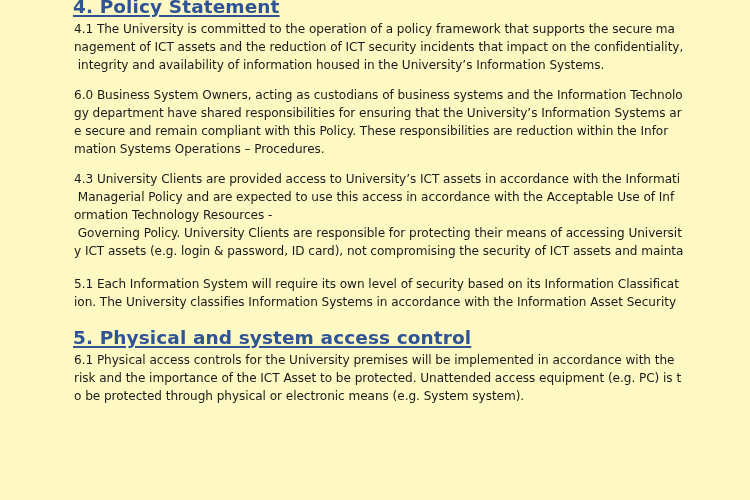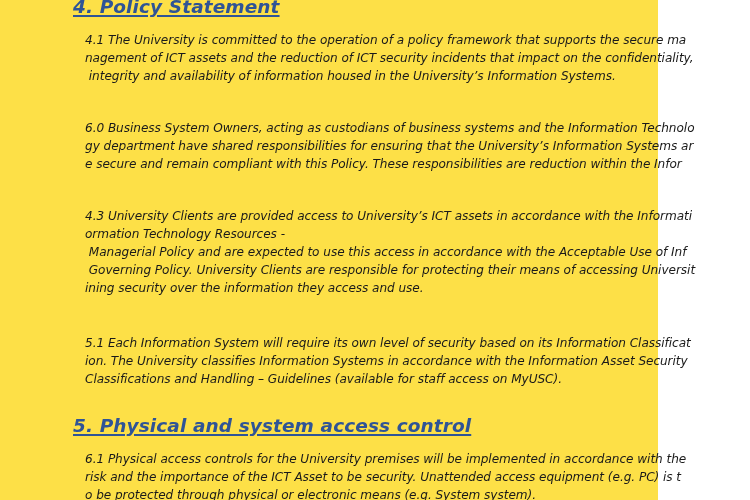--- a/index.html
+++ b/index.html
@@ -5,24 +5,23 @@
     html, body {
       margin: 0;
       padding: 0;
       background: #ffffff;
       width: 750px;
       height: 500px;
       overflow: hidden;
     }
     .page {
       position: relative;
-      width: 658px;
+      width: 750px;
       height: 500px;
-      background: #fde047;
-      font-style: italic;
+      background: #fef9c3;
     }
     .content {
       position: absolute;
       left: 73px;
       top: -6px;
       width: 600px;
       font-family: "DejaVu Sans", sans-serif;
       color: #1a1a1a;
     }
     .heading {
@@ -33,21 +32,21 @@
       text-decoration: underline;
       text-decoration-thickness: 1.5px;
       text-underline-offset: 2px;
       margin: 0;
       line-height: 25px;
       height: 25px;
       letter-spacing: 0.1px;
       white-space: nowrap;
     }
     .para {
-      margin: 12px;
+      margin: 1px;
       font-size: 12.1px;
       line-height: 18px;
       letter-spacing: -0.05px;
     }
     .line {
       display: block;
       white-space: pre;
       height: 18px;
     }
     .gap-para { height: 10px; }
@@ -64,46 +63,46 @@
       <p class="para">
         <span class="line">4.1 The University is committed to the operation of a policy framework that supports the secure ma</span>
         <span class="line">nagement of ICT assets and the reduction of ICT security incidents that impact on the confidentiality,</span>
         <span class="line"> integrity and availability of information housed in the University’s Information Systems.</span>
       </p>
       <div class="gap-para"></div>
       <p class="para">
         <span class="line">6.0 Business System Owners, acting as custodians of business systems and the Information Technolo</span>
         <span class="line">gy department have shared responsibilities for ensuring that the University’s Information Systems ar</span>
         <span class="line">e secure and remain compliant with this Policy. These responsibilities are reduction within the Infor</span>
+        <span class="line">mation Systems Operations – Procedures.</span>
       </p>
       <div class="gap-para"></div>
       <p class="para">
         <span class="line">4.3 University Clients are provided access to University’s ICT assets in accordance with the Informati</span>
+        <span class="line"> Managerial Policy and are expected to use this access in accordance with the Acceptable Use of Inf</span>
         <span class="line">ormation Technology Resources -</span>
-        <span class="line"> Managerial Policy and are expected to use this access in accordance with the Acceptable Use of Inf</span>
         <span class="line"> Governing Policy. University Clients are responsible for protecting their means of accessing Universit</span>
-        <span class="line">ining security over the information they access and use.</span>
+        <span class="line">y ICT assets (e.g. login &amp; password, ID card), not compromising the security of ICT assets and mainta</span>
       </p>
     </div>
 
     <div class="gap-section"></div>
 
     <div>
       <p class="para">
         <span class="line">5.1 Each Information System will require its own level of security based on its Information Classificat</span>
         <span class="line">ion. The University classifies Information Systems in accordance with the Information Asset Security</span>
-        <span class="line">Classifications and Handling – Guidelines (available for staff access on MyUSC).</span>
       </p>
     </div>
 
     <div class="gap-section"></div>
 
     <div>
       <h2 class="heading">5. Physical and system access control</h2>
       <p class="para">
         <span class="line">6.1 Physical access controls for the University premises will be implemented in accordance with the</span>
-        <span class="line">risk and the importance of the ICT Asset to be security. Unattended access equipment (e.g. PC) is t</span>
+        <span class="line">risk and the importance of the ICT Asset to be protected. Unattended access equipment (e.g. PC) is t</span>
         <span class="line">o be protected through physical or electronic means (e.g. System system).</span>
       </p>
     </div>
 
   </div>
 </div>
 
 </body></html>

